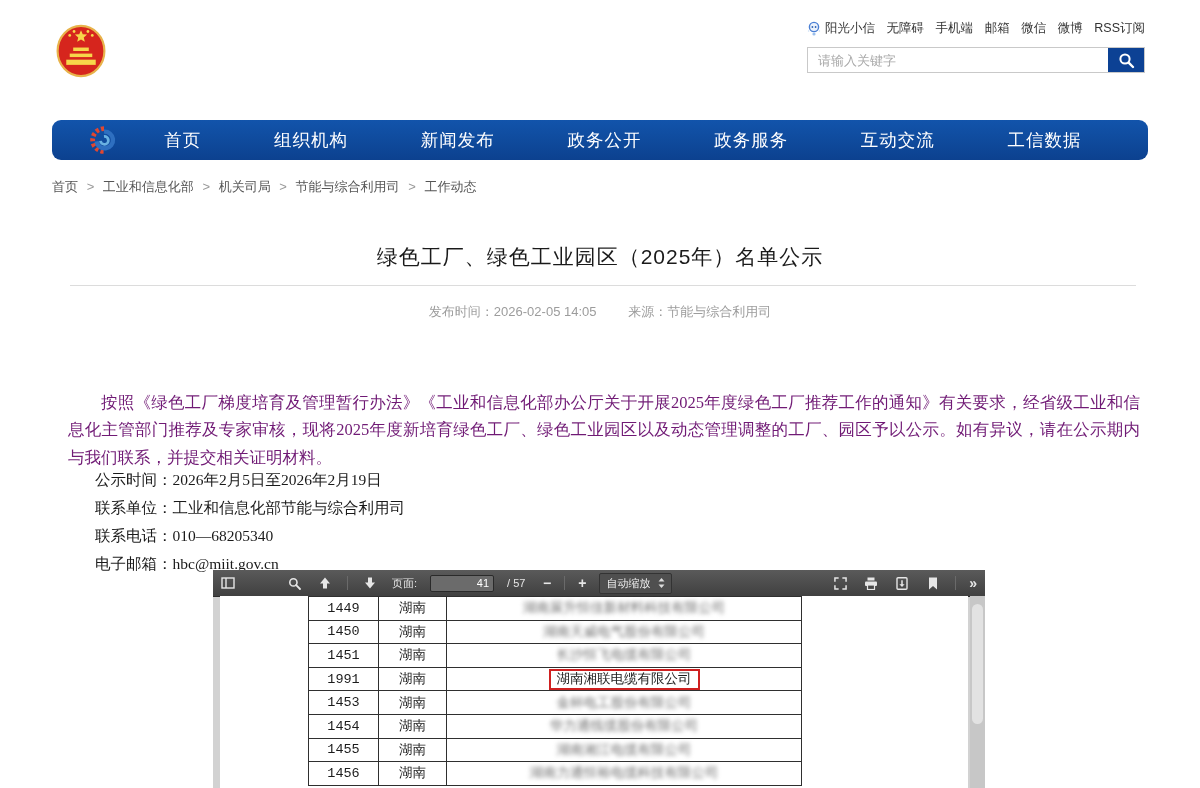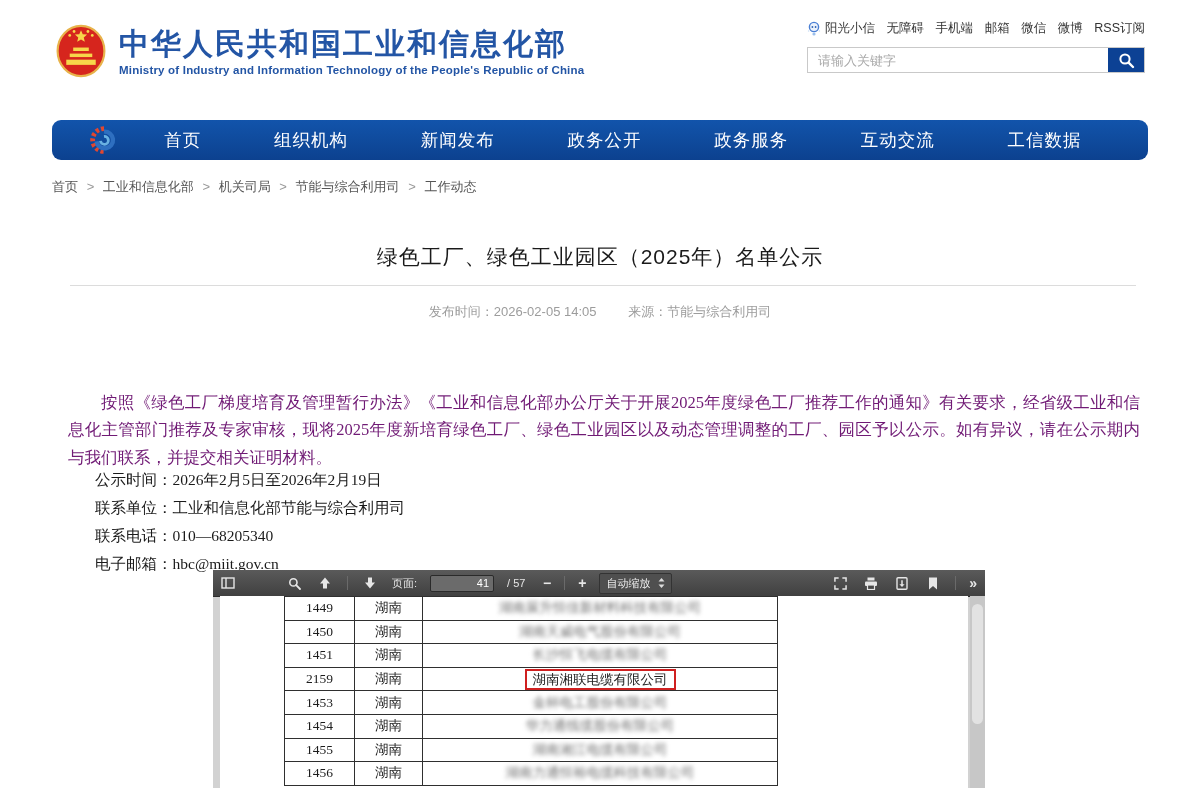--- a/index.html
+++ b/index.html
@@ -50,21 +50,21 @@
   .page-input{width:54px;height:15px;background:#6b6b6b;border:1px solid #2a2a2a;border-radius:2px;
     color:#fff;font-size:11px;text-align:right;padding:0 4px;font-family:inherit;}
   .zoom-select{display:flex;align-items:center;gap:8px;background:#4f4f4f;border:1px solid #333;
     border-radius:2px;padding:2px 6px;cursor:pointer;color:#eee;}
   .tb-text{white-space:nowrap;}
   .tb-sign{font-size:14px;font-weight:bold;cursor:pointer;color:#e6e6e6;}
   .pdf-content{position:absolute;left:0;right:0;top:26px;bottom:0;}
   .pdf-page{position:absolute;left:7px;right:17px;top:0;bottom:0;background:#fff;}
   .pdf-scrollbar{position:absolute;right:0;top:0;bottom:0;width:15px;background:#c7c7c7;}
   .pdf-thumb{position:absolute;left:2px;right:2px;top:8px;height:120px;background:#e2e2e2;border-radius:6px;cursor:pointer;}
-  .doc-table{border-collapse:collapse;margin-left:64px;font-family:Liberation Serif, serif;}
+  .doc-table{border-collapse:collapse;margin-left:88px;font-family:Liberation Mono, monospace;}
   .doc-table td{border:1px solid #2f2f2f;height:23.6px;text-align:center;font-size:13.5px;color:#1c1c1c;padding:0;box-sizing:border-box;}
   .col-no{width:70px;}
   .col-prov{width:68px;}
   .col-comp{width:355px;}
   .blurred{filter:blur(2px);color:#6f6f6f;}
   .red-box{display:inline-block;border:2px solid #cf2020;padding:0 6px;line-height:17px;}
 </style>
 </head>
 <body>
 
@@ -73,24 +73,20 @@
     <ellipse cx="30" cy="32" rx="27" ry="29" fill="#d6251d" stroke="#e8b34b" stroke-width="2.5"></ellipse>
     <path d="M30 8l2 4.6 5 .4-3.8 3.3 1.2 4.9-4.4-2.6-4.4 2.6 1.2-4.9-3.8-3.3 5-.4z" fill="#f7d64a"></path>
     <circle cx="17" cy="14" r="1.6" fill="#f7d64a"></circle>
     <circle cx="22" cy="9.5" r="1.6" fill="#f7d64a"></circle>
     <circle cx="38" cy="9.5" r="1.6" fill="#f7d64a"></circle>
     <circle cx="43" cy="14" r="1.6" fill="#f7d64a"></circle>
     <rect x="21" y="28" width="18" height="4" fill="#f7d64a"></rect>
     <rect x="17" y="35" width="26" height="4" fill="#f7d64a"></rect>
     <rect x="13" y="42" width="34" height="6" fill="#f7d64a"></rect>
   </svg>
-  <div>
-    <div class="site-title">中华人民共和国工业和信息化部</div>
-    <div class="site-subtitle">Ministry of Industry and Information Technology of the People's Republic of China</div>
-  </div>
 </div>
 
 <div class="top-right">
   <div class="quick-links">
     <span class="ql ql-first">
       <svg width="14" height="16" viewBox="0 0 14 16">
         <circle cx="7" cy="6" r="4.6" fill="#eaf1fb" stroke="#4a7fd4" stroke-width="1.4"></circle>
         <circle cx="5.4" cy="6" r=".9" fill="#2f62b5"></circle>
         <circle cx="8.6" cy="6" r=".9" fill="#2f62b5"></circle>
         <circle cx="7" cy="13" r="1.6" fill="#9cc0ec"></circle>
@@ -249,21 +245,21 @@
             <td class="col-no">1450</td>
             <td class="col-prov">湖南</td>
             <td class="col-comp"><span class="blurred">湖南天威电气股份有限公司</span></td>
           </tr>
           <tr>
             <td class="col-no">1451</td>
             <td class="col-prov">湖南</td>
             <td class="col-comp"><span class="blurred">长沙恒飞电缆有限公司</span></td>
           </tr>
           <tr>
-            <td class="col-no">2159</td>
+            <td class="col-no">1991</td>
             <td class="col-prov">湖南</td>
             <td class="col-comp"><span class="red-box">湖南湘联电缆有限公司</span></td>
           </tr>
           <tr>
             <td class="col-no">1453</td>
             <td class="col-prov">湖南</td>
             <td class="col-comp"><span class="blurred">金杯电工股份有限公司</span></td>
           </tr>
           <tr>
             <td class="col-no">1454</td>

